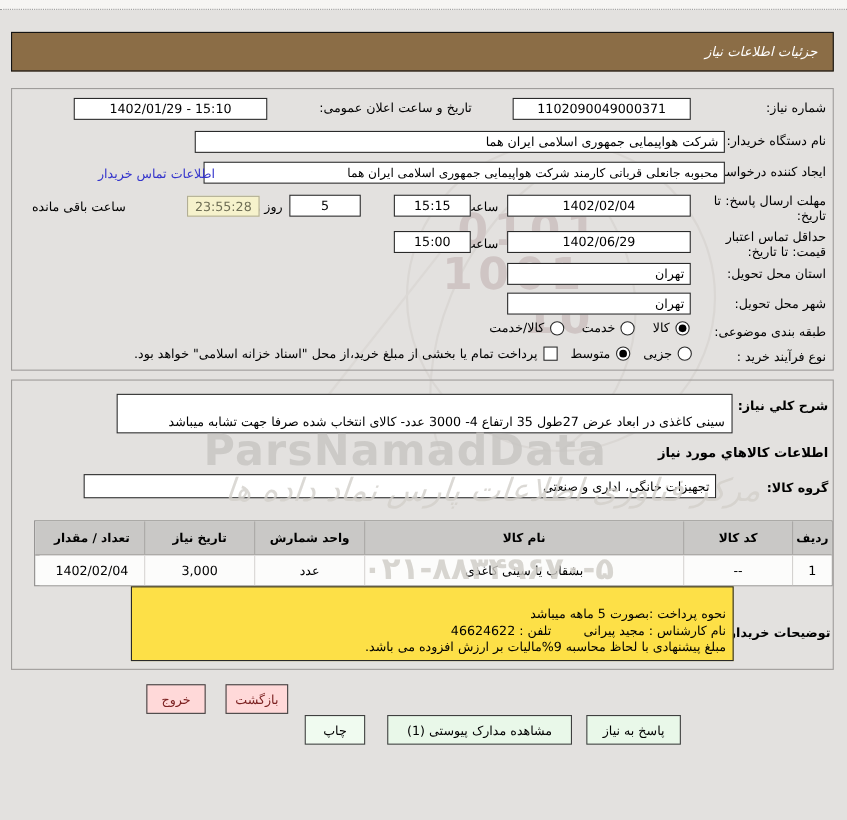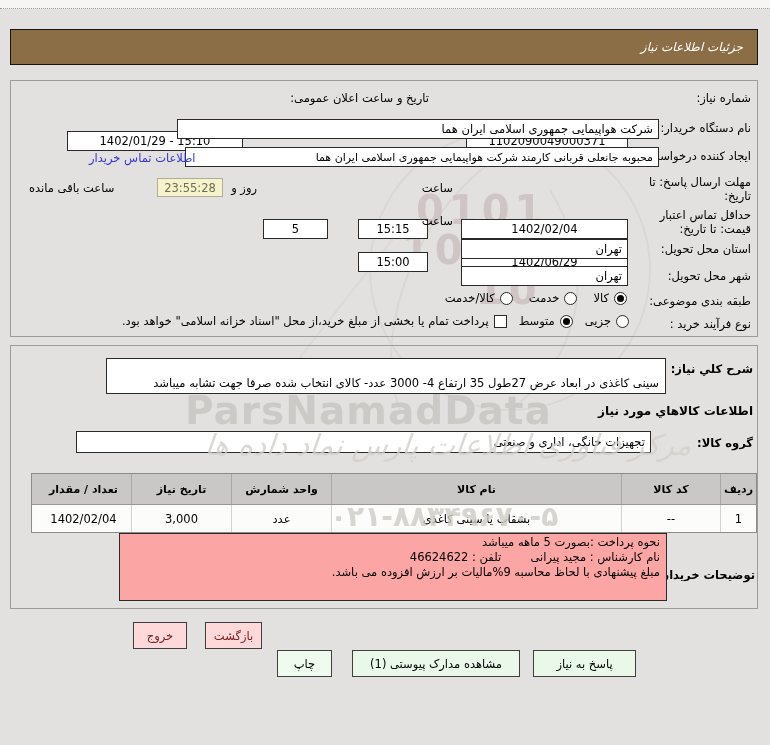--- a/index.html
+++ b/index.html
@@ -7,38 +7,38 @@
   .win{position:relative;width:770px;height:745px;background:#e3e1df;overflow:hidden;direction:rtl;}
   .topstrip{position:absolute;left:0;top:0;width:770px;height:8px;background:#f6f5f3;border-bottom:1px dotted #999;}
   .titlebar{position:absolute;left:10px;top:29px;width:748px;height:36px;background:#8b6d46;border:1px solid #141414;box-sizing:border-box;display:flex;align-items:center;justify-content:flex-start;color:#fff;font-size:12px;padding:0 14px;font-style:italic;}
   .panel{position:absolute;left:10px;width:748px;border:1px solid #9e9c9a;box-sizing:border-box;background:transparent;z-index:2;}
   .p1{top:80px;height:257px;}
   .p2{top:345px;height:264px;}
   .lbl{position:absolute;font-size:11.5px;color:#000;white-space:nowrap;z-index:3;line-height:14px;}
   .lbl.wrap{white-space:normal;text-align:right;}
   .b{font-weight:bold;}
   .inp{position:absolute;background:#fff;border:1px solid #2a2a2a;box-sizing:border-box;height:20px;font-size:11.5px;display:flex;align-items:center;padding:0 5px;z-index:3;color:#000;}
-  .inp.center{justify-content:center;margin-top:42px;}
+  .inp.center{justify-content:center;}
   .inp.right{justify-content:flex-start;}
   .ltr{direction:ltr;unicode-bidi:isolate;}
-  .cd{position:absolute;background:#f6f2cc;border:1px solid #b2ae95;box-sizing:border-box;height:19px;font-size:11.5px;display:flex;align-items:center;justify-content:center;color:#6e6e55;z-index:3;}
+  .cd{position:absolute;background:#f6f2cc;border:1px solid #b2ae95;box-sizing:border-box;height:19px;font-size:11.5px;display:flex;align-items:center;justify-content:center;color:#6e6e55;z-index:3;margin-left:13px;}
   .link{position:absolute;color:#3434cc;font-size:11.5px;z-index:3;cursor:pointer;white-space:nowrap;margin-left:24px;}
   .radio{display:inline-block;width:13px;height:13px;border:1px solid #2a2a2a;border-radius:50%;background:#fff;box-sizing:border-box;position:relative;vertical-align:middle;}
   .radio.sel::after{content:"";position:absolute;left:2px;top:2px;width:7px;height:7px;border-radius:50%;background:#000;}
   .chk{display:inline-block;width:13px;height:13px;border:1px solid #2a2a2a;background:#fff;box-sizing:border-box;vertical-align:middle;}
   .optgrp{position:absolute;display:flex;direction:rtl;align-items:center;font-size:11.5px;z-index:3;}
   .opt{display:flex;align-items:center;gap:5px;white-space:nowrap;}
   .descbox{position:absolute;background:#fff;border:1px solid #2a2a2a;box-sizing:border-box;font-size:11.5px;padding:17px 6px;z-index:3;text-align:right;}
   .tbl{position:absolute;left:20px;top:127px;width:726px;border:1px solid #8d8b89;box-sizing:border-box;background:#fbfbfa;z-index:3;}
   .trh,.trd{display:grid;grid-template-columns:36px 99px 290px 100px 100px 95px;}
   .trh{background:#c9c8c6;border-bottom:1px solid #9a9896;}
   .th{font-weight:bold;font-size:11px;height:30px;display:flex;align-items:center;justify-content:center;border-left:1px solid #aaa8a6;}
   .td{font-size:11.5px;height:27px;display:flex;align-items:center;justify-content:center;border-left:1px solid #d4d2d0;background:#fcfcfb;}
   .th:last-child,.td:last-child{border-left:none;}
-  .notes{position:absolute;background:#fca5a5;border:1px solid #2a2a2a;box-sizing:border-box;font-size:11.5px;padding:1px 6px;line-height:15px;z-index:3;text-align:right;white-space:pre-wrap;}
+  .notes{position:absolute;background:#fde047;border:1px solid #2a2a2a;box-sizing:border-box;font-size:11.5px;padding:17px 6px;line-height:15px;z-index:3;text-align:right;white-space:pre-wrap;}
   .btn{position:absolute;top:622px;height:27px;border:1px solid #3f3f3f;box-sizing:border-box;font-size:11.5px;display:flex;align-items:center;justify-content:center;z-index:3;font-family:inherit;cursor:pointer;padding:0;}
   .btn.green{background:#e9f8e9;color:#000;margin-top:28px;}
   .btn.pink{background:#ffd9d9;color:#7c2222;}
   .wm{position:absolute;pointer-events:none;color:#cac7c4;}
   .wm.back{z-index:0;}
   .wm.front{z-index:6;opacity:.8;}
   .wm-digits{left:416px;top:190px;font-size:40px;font-weight:bold;line-height:40px;letter-spacing:5px;color:#cfc5c4;direction:ltr;}
   .wm-brand{left:185px;top:388px;font-size:39px;font-weight:bold;letter-spacing:1px;color:#c7c5c2;direction:ltr;}
   .wm-nastaliq{left:205px;top:428px;font-size:29px;font-style:italic;color:#d3d0cb;transform:skewX(-6deg);white-space:nowrap;}
   .wm-portal{left:360px;top:470px;font-size:20px;color:#d0cdc8;white-space:nowrap;}
@@ -162,21 +162,21 @@
         <div class="td ltr">1402/02/04</div>
       </div>
     </div>
 
     <div class="lbl b" style="right:2px;top:222px">توضیحات خریدار:</div>
     <div class="notes" style="left:108px;top:187px;width:548px;height:68px">نحوه پرداخت :بصورت 5 ماهه میباشد
 نام کارشناس : مجید پیرانی        تلفن : 46624622
 مبلغ پیشنهادی با لحاظ محاسبه 9%مالیات بر ارزش افزوده می باشد.</div>
   </div>
 
-  <button class="btn green" style="left:533px;width:103px">پاسخ به نیاز</button>
+  <button class="btn green" style="left:533px;width:86px">پاسخ به نیاز</button>
   <button class="btn green" style="left:352px;width:168px">مشاهده مدارک پیوستی (1)</button>
   <button class="btn green" style="left:277px;width:55px;background:#f0fbf0">چاپ</button>
   <button class="btn pink" style="left:205px;width:57px">بازگشت</button>
   <button class="btn pink" style="left:133px;width:54px">خروج</button>
 
   <div class="wm wm-brand front">ParsNamadData</div>
   <div class="wm wm-nastaliq front">مرکز فناوری اطلاعات پارس نماد داده ها</div>
   <div class="wm wm-phone front">۰۲۱-۸۸۳۴۹۶۷۰-۵</div>
 
 </div>

